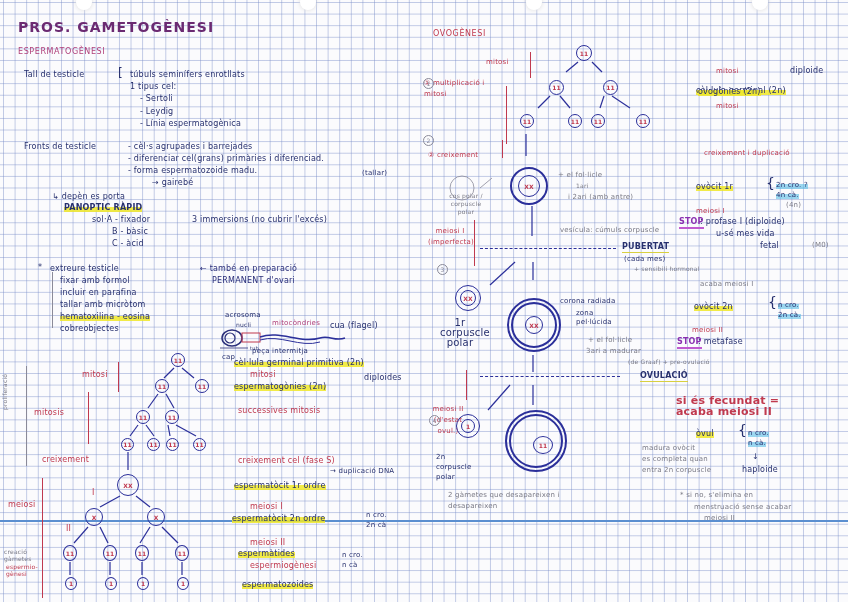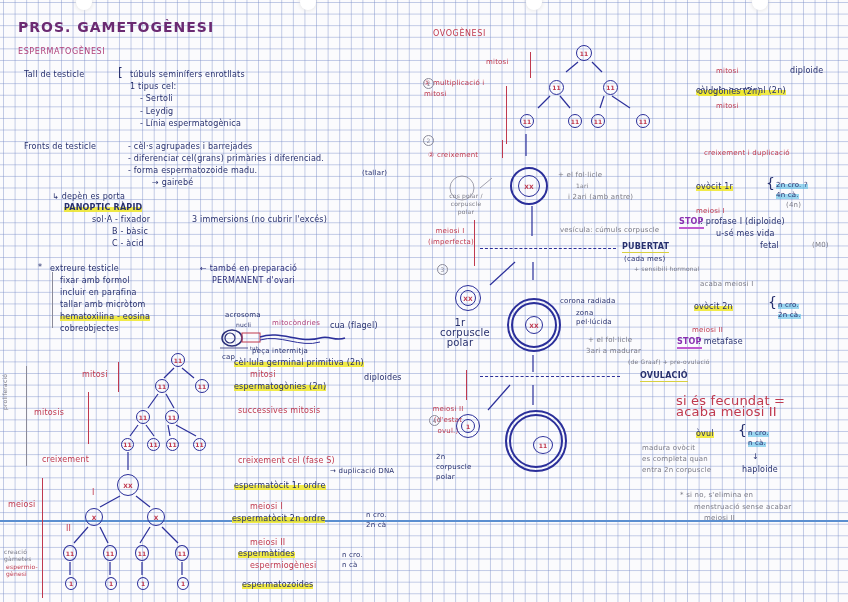--- a/index.html
+++ b/index.html
@@ -242,20 +242,21 @@
   <div class="t grey" style="left:628px;top:357px;font-size:6px;">(de Graaf) + pre-ovulació</div>
 
   <div class="dash" style="left:480px;top:376px;width:140px;"></div>
   <div class="t navy bold" style="left:640px;top:371px;border-bottom:1.5px solid #d8d040;">OVULACIÓ</div>
 
   <div class="ring" style="left:456px;top:414px;width:24px;height:24px;"></div>
   <div class="cell" style="left:461px;top:419px;width:14px;height:14px;">1</div>
   <div class="t navy" style="left:436px;top:452px;font-size:7px;white-space:normal;width:40px;line-height:10px;">2n corpuscle polar</div>
   <div class="dashring" style="left:505px;top:410px;width:62px;height:62px;"></div>
   <div class="cell" style="left:533px;top:436px;width:20px;height:18px;">11</div>
+  <div class="t grey" style="left:448px;top:490px;font-size:7px;white-space:normal;width:130px;line-height:11px;">2 gàmetes que desapareixen i desapareixen</div>
 
   <div class="t navy hl" style="left:696px;top:54px;margin-top:32px;">cèl·lula germinal (2n)</div>
   <div class="t red" style="left:716px;top:66px;font-size:7px;">mitosi</div>
   <div class="t navy" style="left:790px;top:66px;">diploide</div>
   <div class="t navy hl" style="left:698px;top:87px;">ovogònies (2n)</div>
   <div class="t red" style="left:716px;top:101px;font-size:7px;">mitosi</div>
   <div class="t red" style="left:704px;top:148px;font-size:7px;">creixement i duplicació</div>
 
   <div class="t navy hl" style="left:696px;top:182px;">ovòcit 1r</div>
   <div class="t navy" style="left:766px;top:178px;font-size:14px;">{</div>
@@ -271,21 +272,21 @@
 
   <div class="t grey" style="left:700px;top:279px;font-size:7px;">acaba meiosi I</div>
   <div class="t navy hl" style="left:694px;top:302px;">ovòcit 2n</div>
   <div class="t navy" style="left:768px;top:297px;font-size:14px;">{</div>
   <div class="t navy hlb" style="left:778px;top:300px;font-size:7px;">n cro.</div>
   <div class="t navy hlb" style="left:778px;top:310px;font-size:7px;">2n cà.</div>
   <div class="t red" style="left:692px;top:325px;font-size:7px;">meiosi II</div>
   <div class="t stop" style="left:677px;top:337px;">STOP</div>
   <div class="t navy" style="left:698px;top:337px;">: metafase</div>
 
-  <div class="t red" style="left:676px;top:395px;font-size:13px;white-space:normal;width:130px;line-height:11px;">si és fecundat = acaba meiosi II</div>
+  <div class="t red" style="left:676px;top:395px;font-size:11px;white-space:normal;width:130px;line-height:11px;font-weight:bold;">si és fecundat = acaba meiosi II</div>
   <div class="t navy hl" style="left:696px;top:429px;">òvul</div>
   <div class="t navy" style="left:738px;top:425px;font-size:14px;">{</div>
   <div class="t navy hlb" style="left:748px;top:428px;font-size:7px;">n cro.</div>
   <div class="t navy hlb" style="left:748px;top:438px;font-size:7px;">n cà.</div>
   <div class="t grey" style="left:642px;top:443px;font-size:7px;">madura ovòcit</div>
   <div class="t grey" style="left:642px;top:454px;font-size:7px;">es completa quan</div>
   <div class="t grey" style="left:642px;top:465px;font-size:7px;">entra 2n corpuscle</div>
   <div class="t navy" style="left:752px;top:452px;">↓</div>
   <div class="t navy" style="left:742px;top:465px;">haploide</div>
   <div class="t grey" style="left:680px;top:490px;font-size:7px;">* si no, s'elimina en</div>

